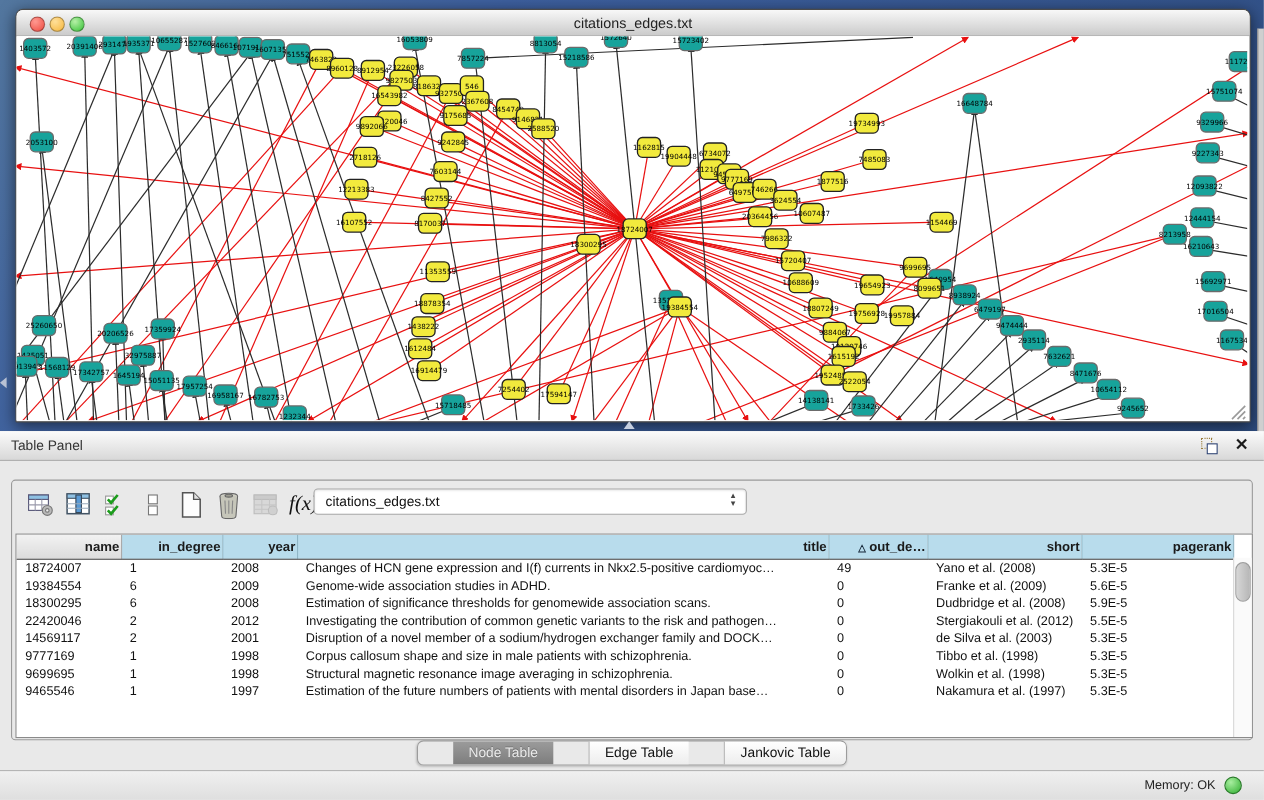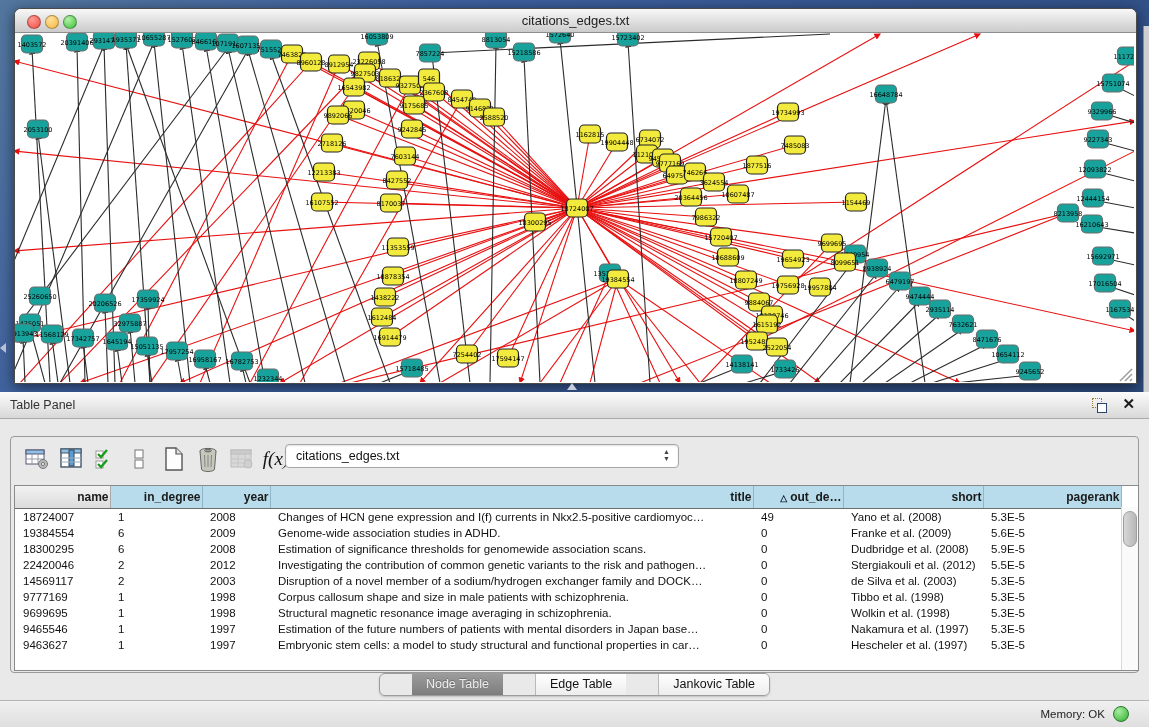--- a/index.html
+++ b/index.html
@@ -871,21 +871,21 @@
               <td>2</td>
               <td>2012</td>
               <td>Investigating the contribution of common genetic variants to the risk and pathogen…</td>
               <td>0</td>
               <td>Stergiakouli et al. (2012)</td>
               <td>5.5E-5</td>
             </tr>
             <tr>
               <td>14569117</td>
               <td>2</td>
-              <td>2003</td>
+              <td>2001</td>
               <td>Disruption of a novel member of a sodium/hydrogen exchanger family and DOCK…</td>
               <td>0</td>
               <td>de Silva et al. (2003)</td>
               <td>5.3E-5</td>
             </tr>
             <tr>
               <td>9777169</td>
               <td>1</td>
               <td>1998</td>
               <td>Corpus callosum shape and size in male patients with schizophrenia.</td>
@@ -904,29 +904,20 @@
             </tr>
             <tr>
               <td>9465546</td>
               <td>1</td>
               <td>1997</td>
               <td>Estimation of the future numbers of patients with mental disorders in Japan base…</td>
               <td>0</td>
               <td>Nakamura et al. (1997)</td>
               <td>5.3E-5</td>
             </tr>
-            <tr>
-              <td>9463627</td>
-              <td>1</td>
-              <td>1997</td>
-              <td>Embryonic stem cells: a model to study structural and functional properties in car…</td>
-              <td>0</td>
-              <td>Hescheler et al. (1997)</td>
-              <td>5.3E-5</td>
-            </tr>
           </tbody>
       </table>
       <div class="vscroll">
         <div class="vthumb"></div>
       </div>
     </div>
   </div>
 
   <div class="tabsbar">
     <span class="seg" id="tabs-seg">

